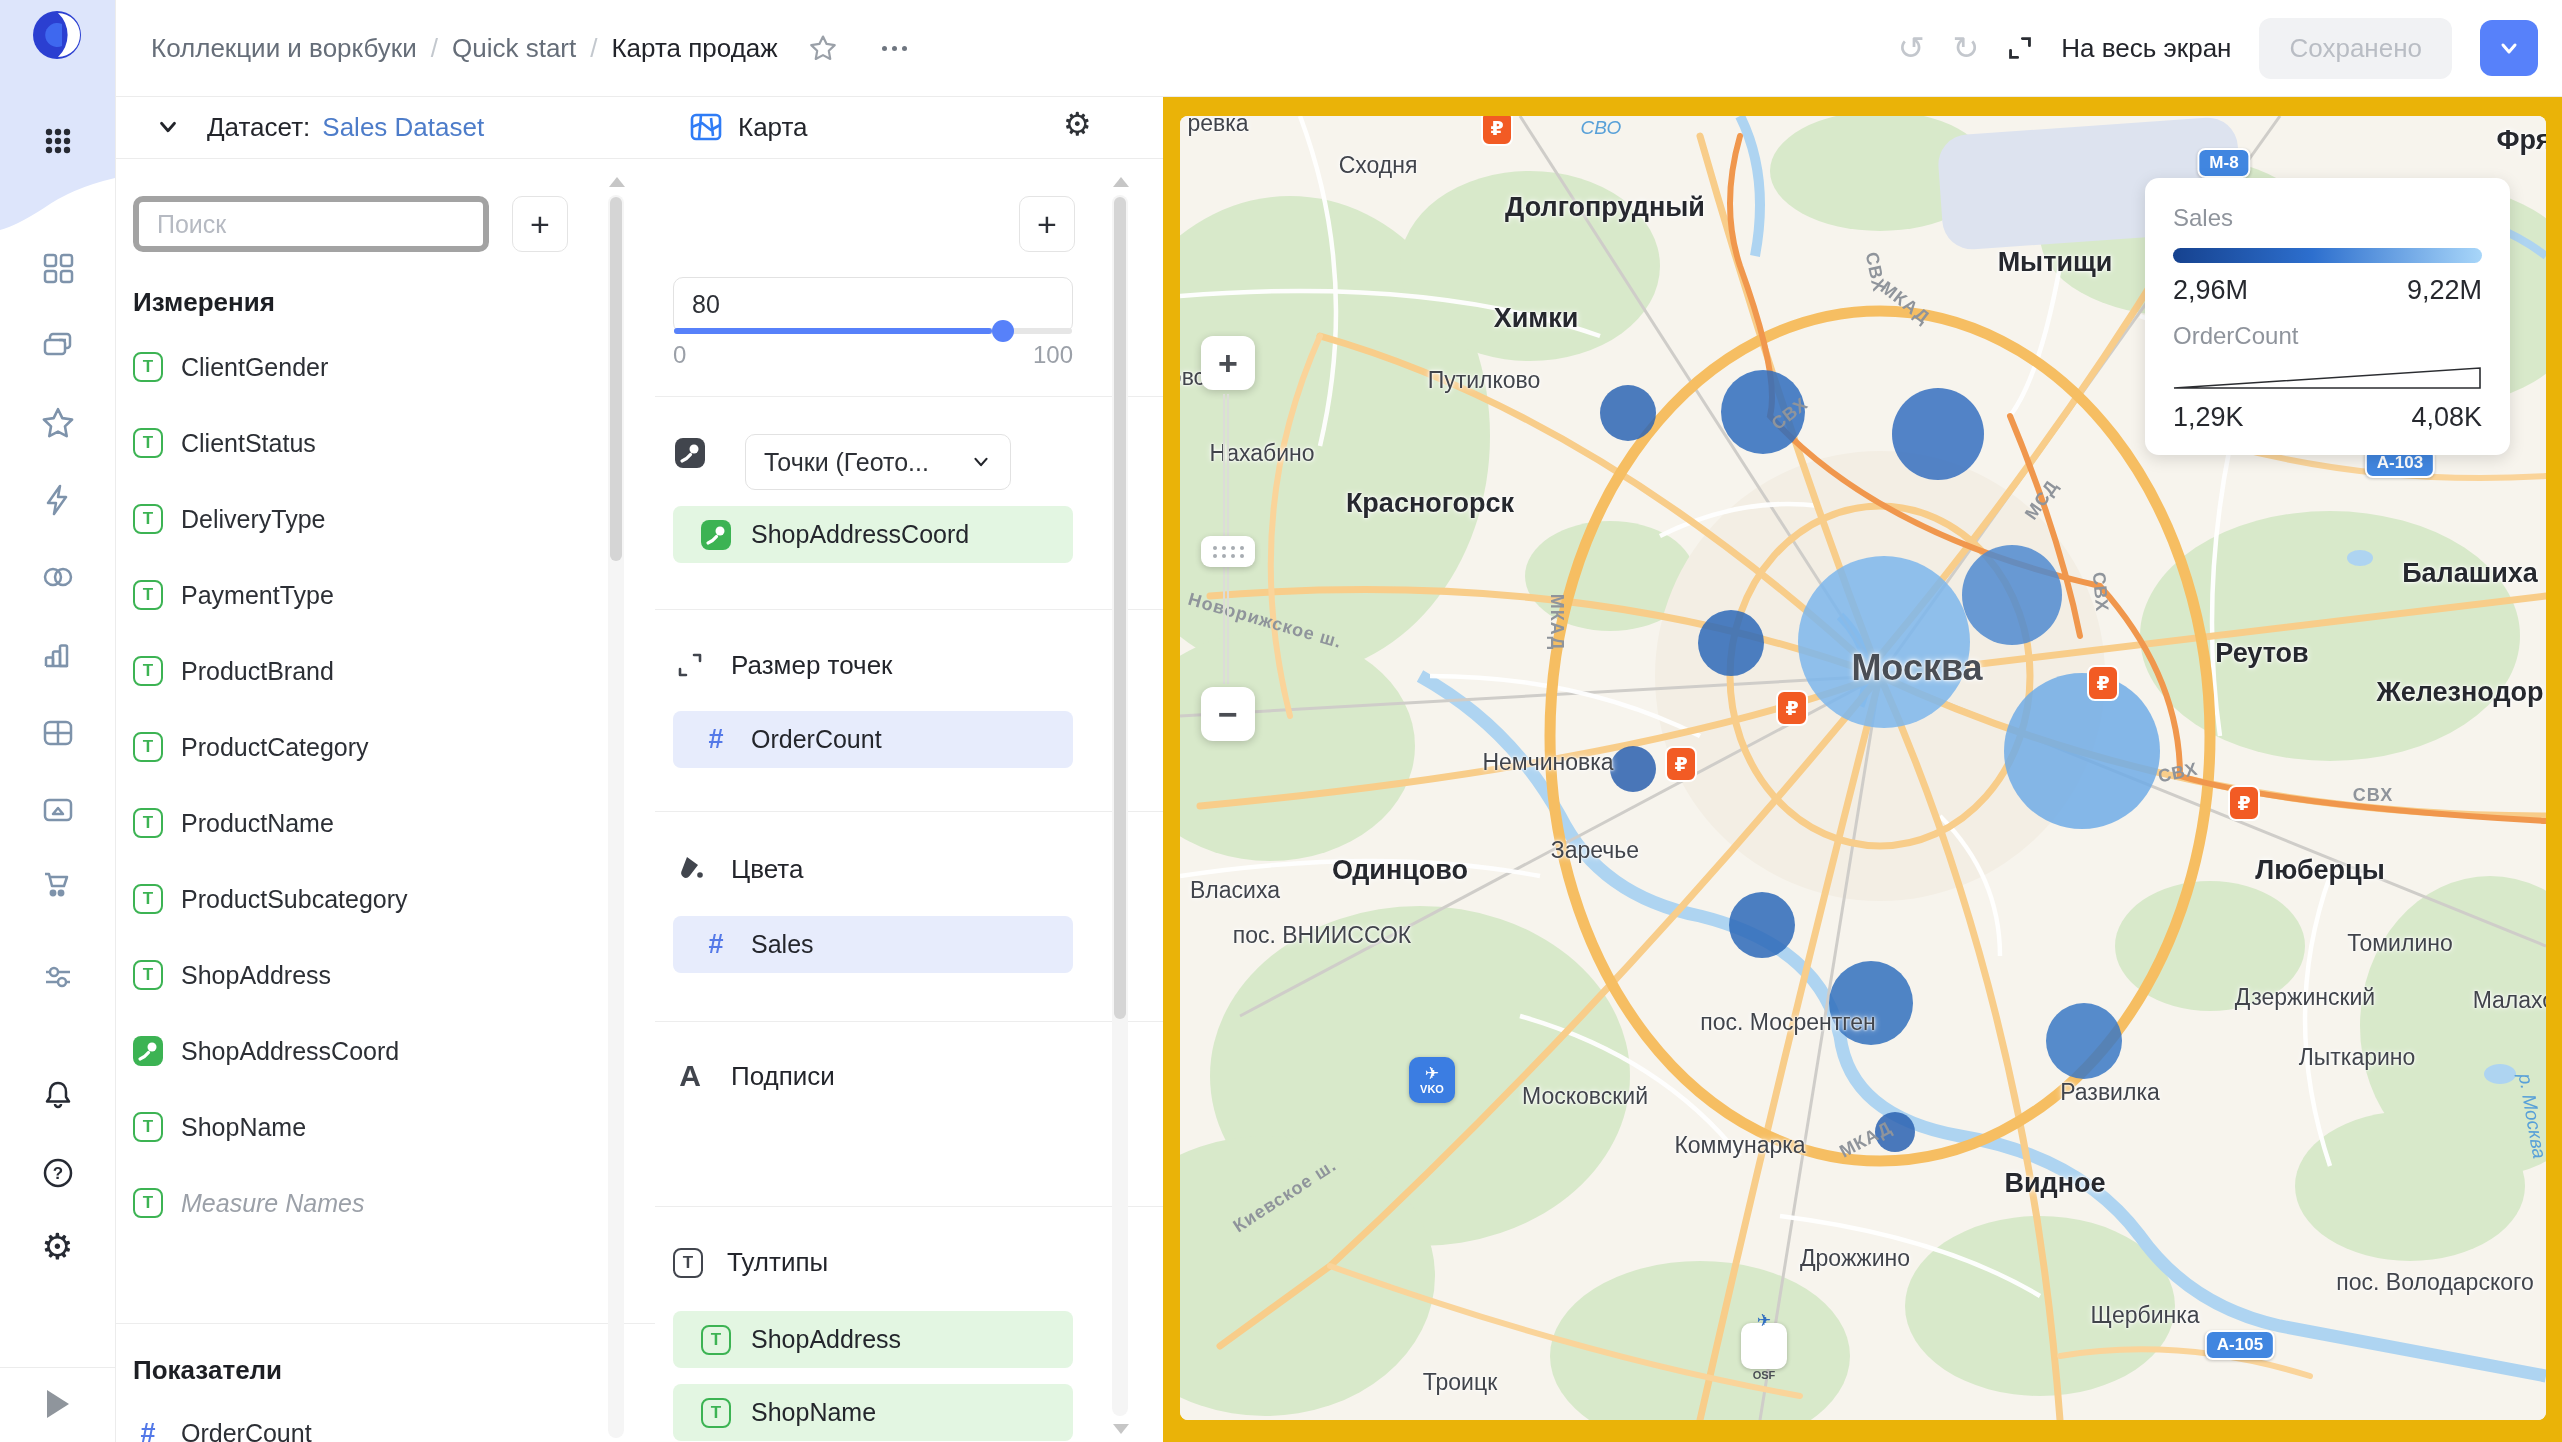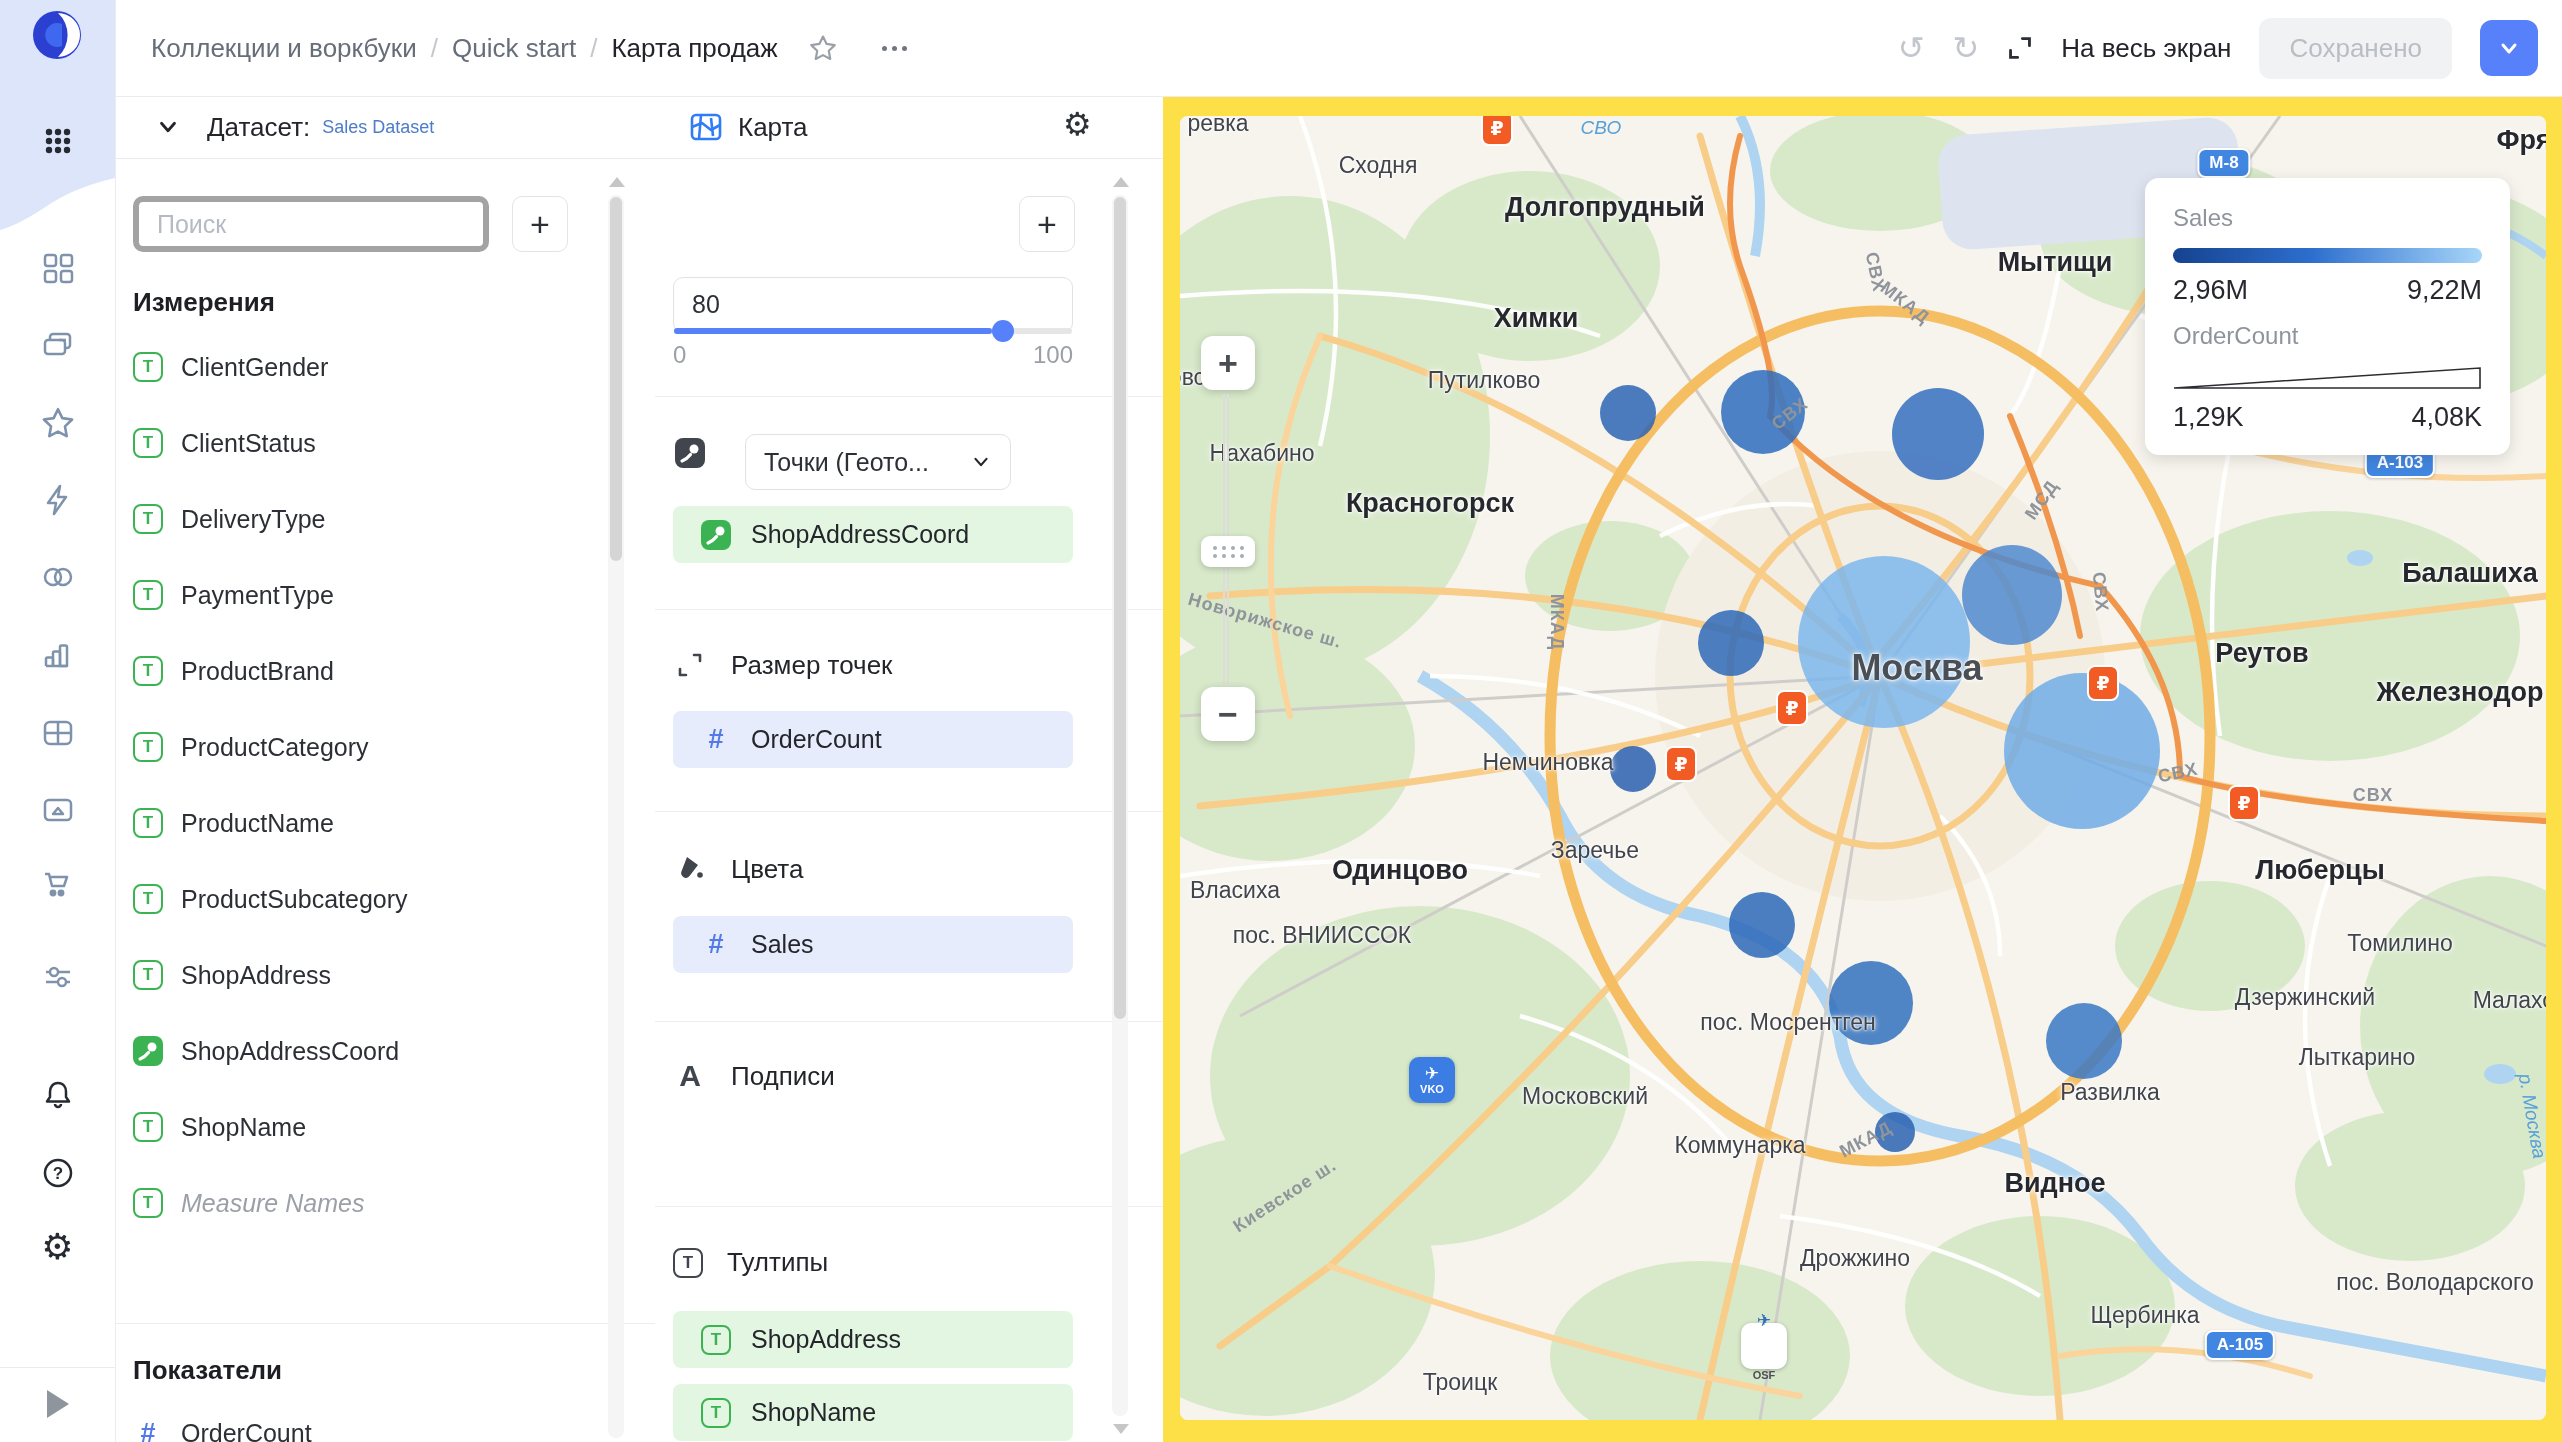--- a/index.html
+++ b/index.html
@@ -32,21 +32,21 @@
   .btn-saved{background:#f1f2f4;border-radius:12px;padding:15px 30px;font-size:26px;color:#b9bdc4;}
   .btn-caret{width:58px;height:56px;background:#5781fa;border-radius:12px;display:flex;align-items:center;justify-content:center;}
 
   
   .panel{position:absolute;top:96px;bottom:0;background:#fff;}
   .ds-panel{left:115px;width:540px;border-right:1px solid #ececec;}
   .cf-panel{left:655px;width:508px;border-right:4px solid #22c55e;}
   .p-head{position:absolute;left:0;right:0;top:0;height:62px;border-bottom:1px solid #ececec;display:flex;align-items:center;}
   .p-body{position:absolute;left:0;right:0;top:63px;bottom:0;overflow:hidden;}
   .ds-head-label{font-size:26px;color:#23252b;margin-left:43px;}
-  .ds-head-name{font-size:18px;color:#4d7cc9;margin-left:12px;}
+  .ds-head-name{font-size:26px;color:#4d7cc9;margin-left:12px;}
   .chev-dk{margin-left:40px;display:flex;}
 
   .search{position:absolute;left:18px;top:37px;width:356px;height:56px;border:6px solid #a3a3a3;border-radius:10px;font-size:25px;color:#2c2f35;padding:0 18px;box-sizing:border-box;outline:none;}
   .search::placeholder{color:#b6bac2;}
   .sq-btn{position:absolute;width:56px;height:56px;border:1px solid #e4e4e4;border-radius:10px;background:#fff;display:flex;align-items:center;justify-content:center;font-size:34px;font-weight:300;color:#2c2f36;box-sizing:border-box;}
   .ds-plus{left:397px;top:37px;}
   .sec-title{position:absolute;left:18px;font-size:26px;font-weight:700;color:#1d1f24;}
 
   .frow{display:flex;align-items:center;gap:18px;height:56px;padding-left:18px;margin-bottom:20px;}
   .frow .fname{font-size:25px;color:#2c2f35;}
@@ -82,21 +82,21 @@
   .sec-row{position:absolute;left:18px;display:flex;align-items:center;gap:24px;}
   .sec-row .slabel{font-size:26px;color:#23252b;}
   .sec-ic{width:34px;height:34px;display:flex;align-items:center;justify-content:center;color:#41454d;}
   .chip{position:absolute;left:18px;width:400px;height:57px;border-radius:8px;display:flex;align-items:center;gap:20px;padding-left:28px;box-sizing:border-box;font-size:25px;color:#24262c;}
   .chip.green{background:#e3f6e2;}
   .chip.lav{background:#e7ecfc;}
   .cf-geo-select{left:90px;width:266px;}
   .a-glyph{font-size:30px;font-weight:600;color:#41454d;}
 
   
-  .map-wrap{position:absolute;left:1163px;top:96px;right:0;bottom:0;background:#fde047;}
+  .map-wrap{position:absolute;left:1163px;top:96px;right:0;bottom:0;background:#eab308;}
   .map{position:absolute;left:17px;top:20px;width:1366px;height:1304px;border-radius:8px;overflow:hidden;background:#f7f4ed;}
   .map svg.base{position:absolute;left:0;top:0;}
   .ml{position:absolute;transform:translate(-50%,-50%);white-space:nowrap;text-shadow:0 0 3px #fff,0 0 6px #fff,0 0 2px #fff;}
   .ml.city{font-size:27px;font-weight:700;color:#26282e;}
   .ml.town{font-size:23px;color:#41444b;}
   .ml.cap{font-size:36px;font-weight:600;color:#4a4e55;}
   .ml.road{font-size:18px;font-weight:600;color:#8f949b;letter-spacing:1px;text-shadow:none;}
   .ml.water{font-size:19px;font-style:italic;color:#58a0d8;text-shadow:none;}
   .mb{position:absolute;transform:translate(-50%,-50%);display:flex;align-items:center;justify-content:center;}
   .mb.road{background:#4186e0;color:#fff;font-size:17px;font-weight:700;padding:3px 10px;border-radius:8px;border:2px solid #fff;box-shadow:0 1px 3px rgba(0,0,0,.2);}

